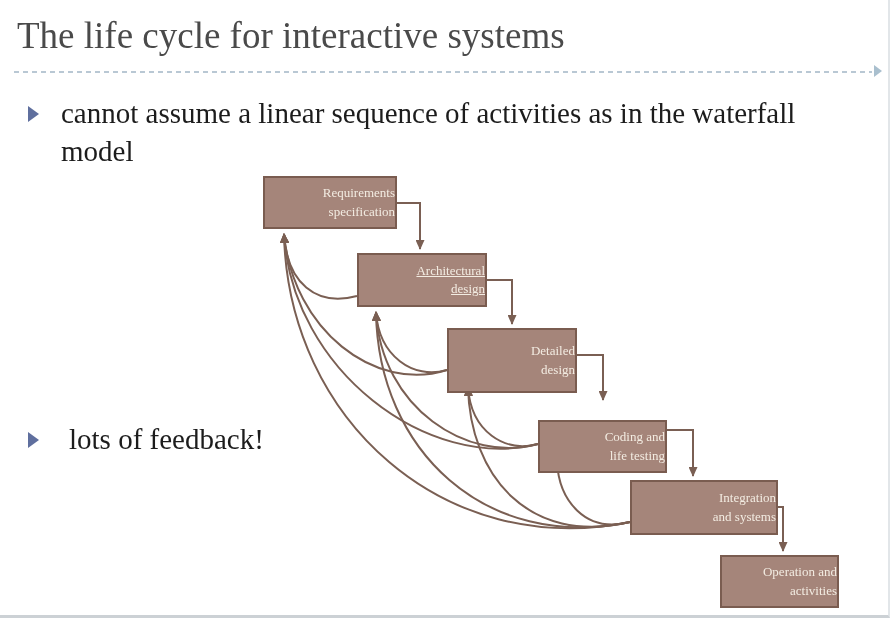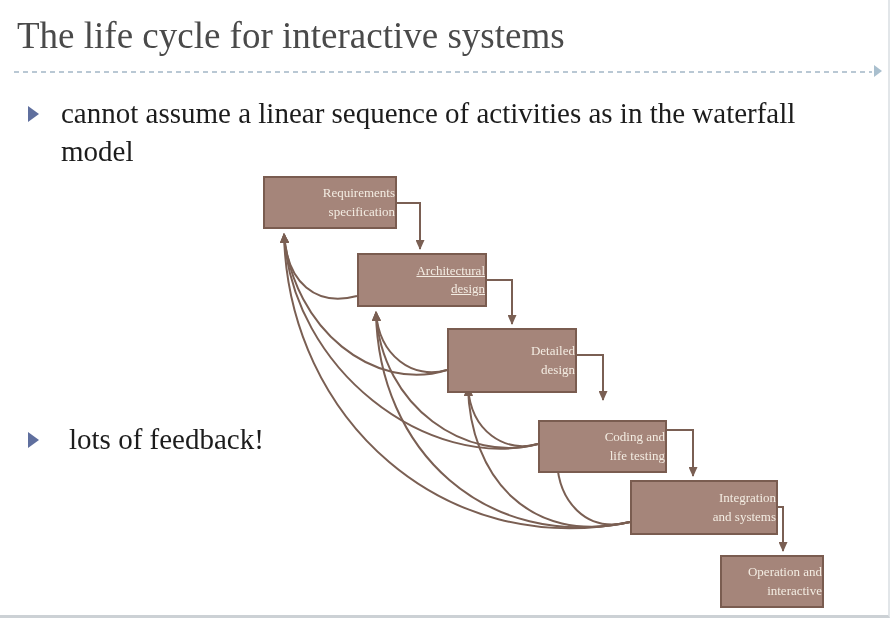--- a/index.html
+++ b/index.html
@@ -47,21 +47,21 @@
     color:var(--box-text); font-size:13px; line-height:1.4;
     display:flex; flex-direction:column; align-items:flex-end; justify-content:center;
     text-align:center;
   }
   .flow-box span{display:block;}
   .box1{left:263px; top:176px; width:134px; height:53px;}
   .box2{left:357px; top:253px; width:130px; height:54px;text-decoration:underline;}
   .box3{left:447px; top:328px; width:130px; height:65px;}
   .box4{left:538px; top:420px; width:129px; height:53px;}
   .box5{left:630px; top:480px; width:148px; height:55px;}
-  .box6{left:720px; top:555px; width:104px; height:53px;}
+  .box6{left:720px; top:555px; width:119px; height:53px;}
 </style>
 </head>
 <body>
 
 <div class="slide">
 
   <h1 class="title">The life cycle for interactive systems</h1>
 
   <div class="divider"></div>
   <div class="divider-arrow"></div>
@@ -118,16 +118,16 @@
   <div class="flow-box box4">
     <span>Coding and</span>
     <span>life testing</span>
   </div>
   <div class="flow-box box5">
     <span>Integration</span>
     <span>and systems</span>
   </div>
   <div class="flow-box box6">
     <span>Operation and</span>
-    <span>interactive</span>
+    <span>activities</span>
   </div>
 
 </div>
 
 </body></html>

